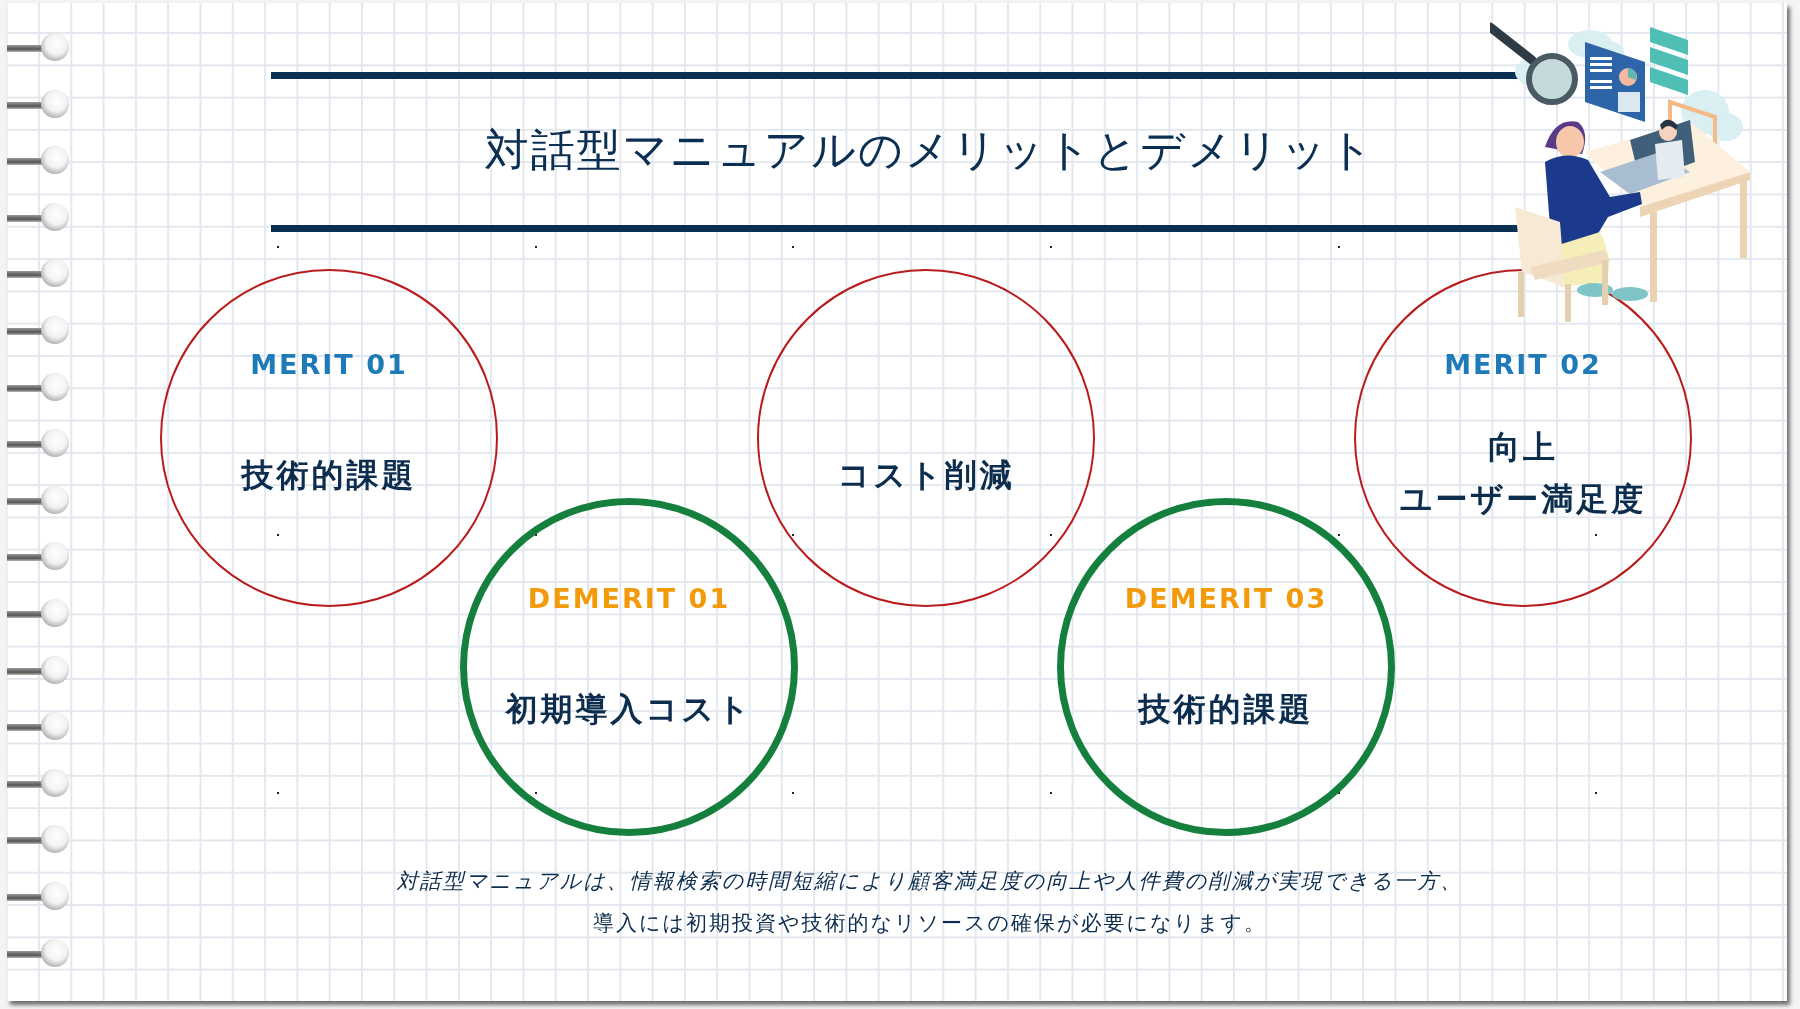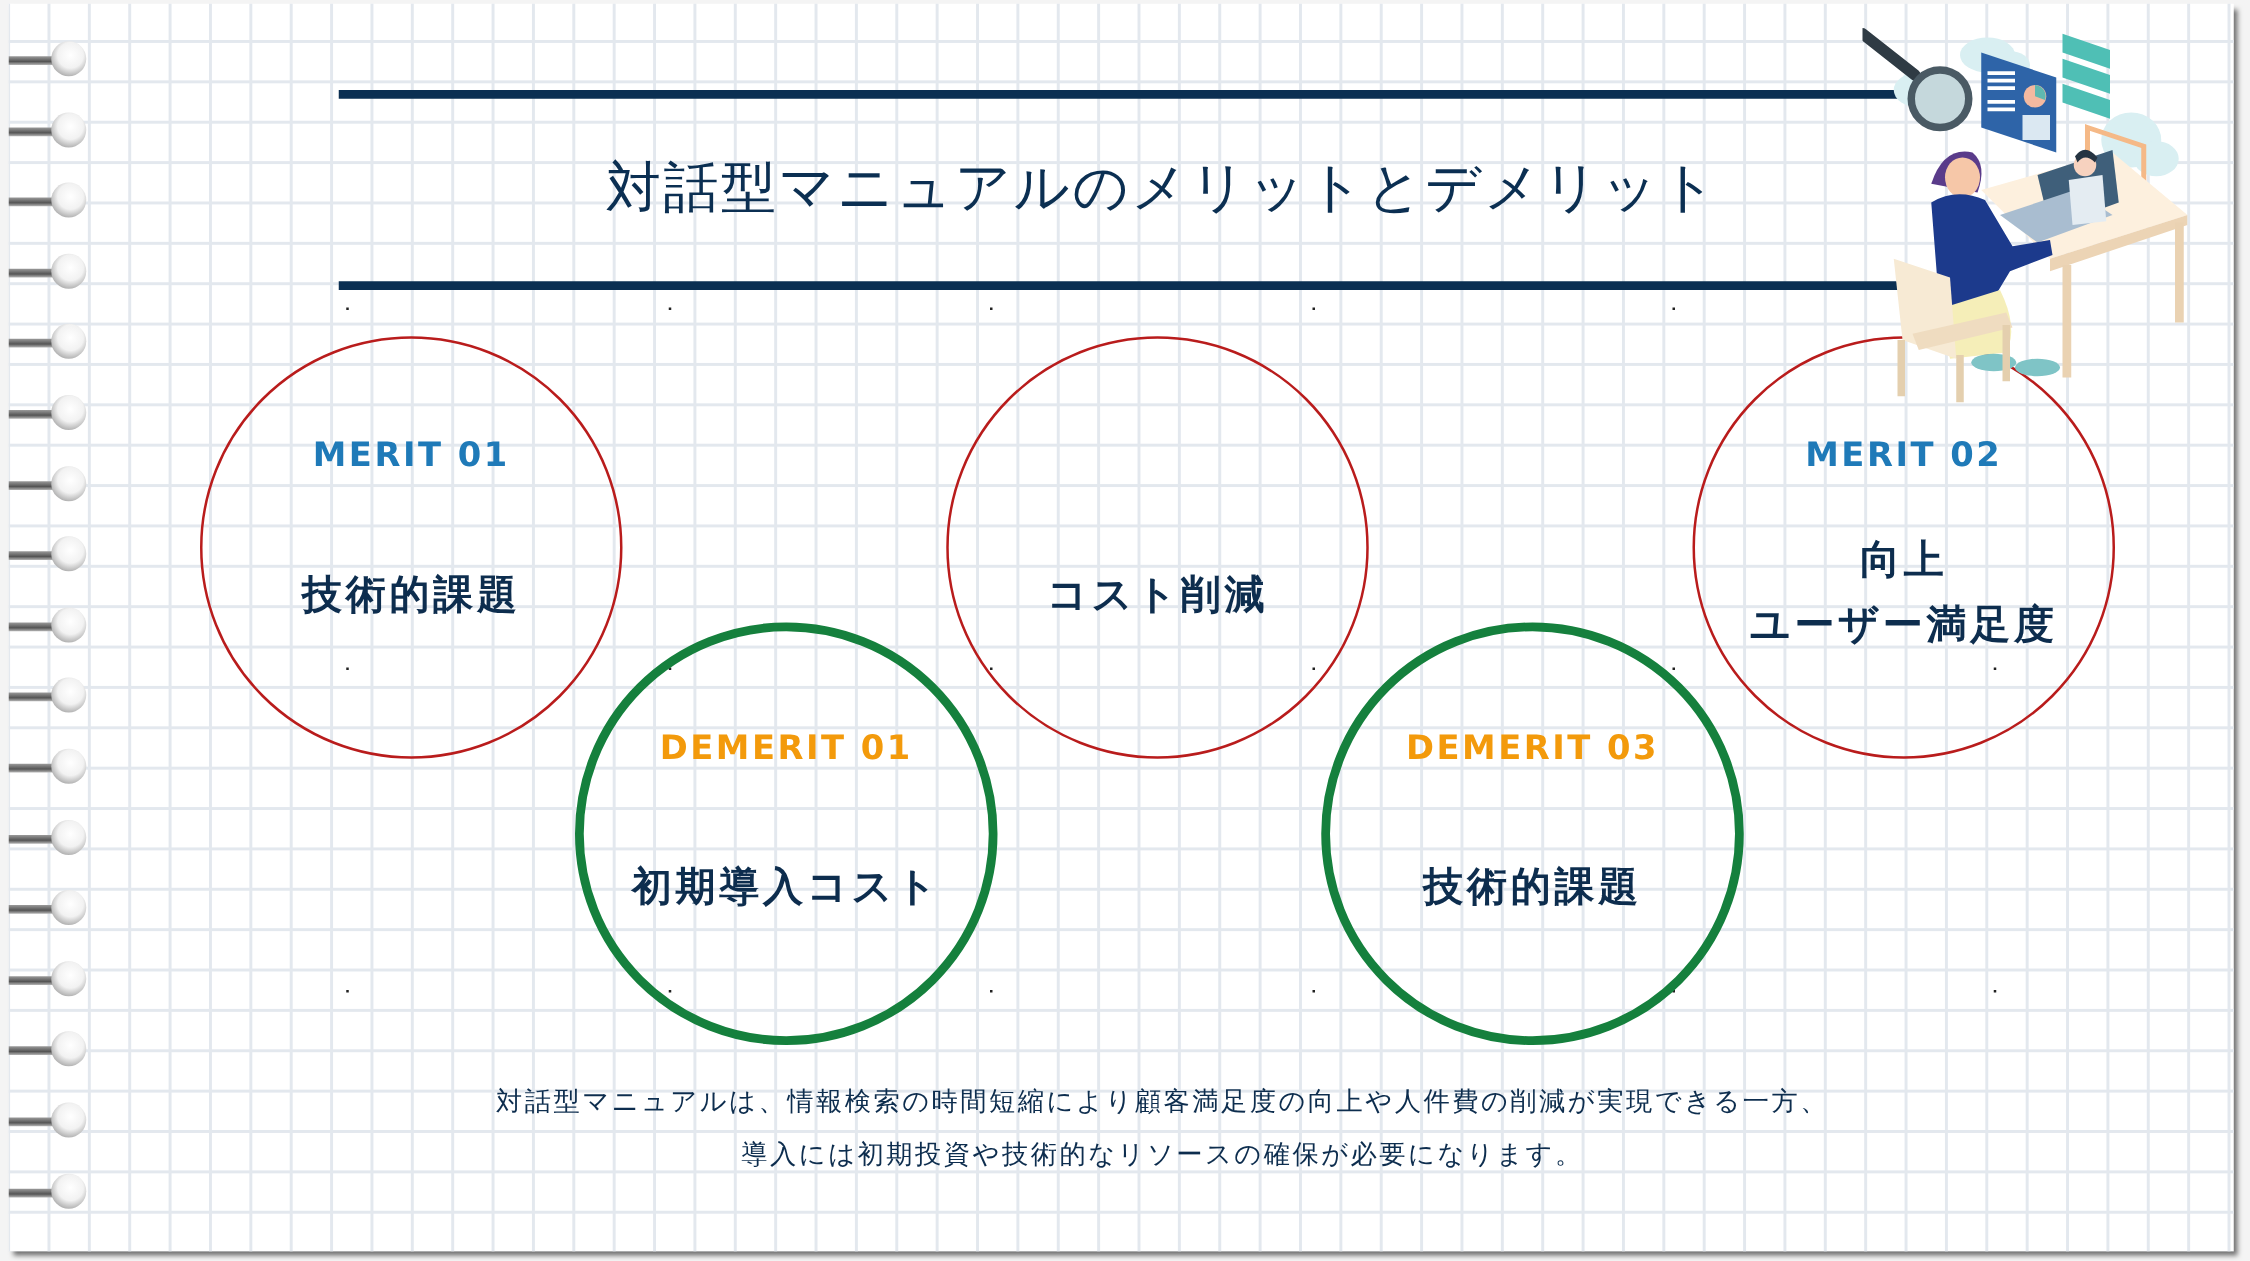--- a/index.html
+++ b/index.html
@@ -174,21 +174,21 @@
 </div>
 
 <div class="circle merit" style="left:1354px; top:269px;">
   <div class="label">MERIT 02</div>
   <div class="text two-line">
     <div>向上</div>
     <div>ユーザー満足度</div>
   </div>
 </div>
 
-<div class="summary" style="top:867px;">対話型マニュアルは、情報検索の時間短縮により顧客満足度の向上や人件費の削減が実現できる一方、</div>
+<div class="summary" style="top:867px;font-style:italic;">対話型マニュアルは、情報検索の時間短縮により顧客満足度の向上や人件費の削減が実現できる一方、</div>
 <div class="summary" style="top:909px;">導入には初期投資や技術的なリソースの確保が必要になります。</div>
 
 <svg class="illus" viewBox="0 0 260 300">
 
   <g fill="#d9eff2">
     <ellipse cx="45" cy="50" rx="20" ry="14"></ellipse>
       <ellipse cx="60" cy="58" rx="14" ry="10"></ellipse>
     <ellipse cx="100" cy="22" rx="22" ry="14"></ellipse>
       <ellipse cx="118" cy="30" rx="16" ry="11"></ellipse>
     <ellipse cx="215" cy="90" rx="24" ry="22"></ellipse>

